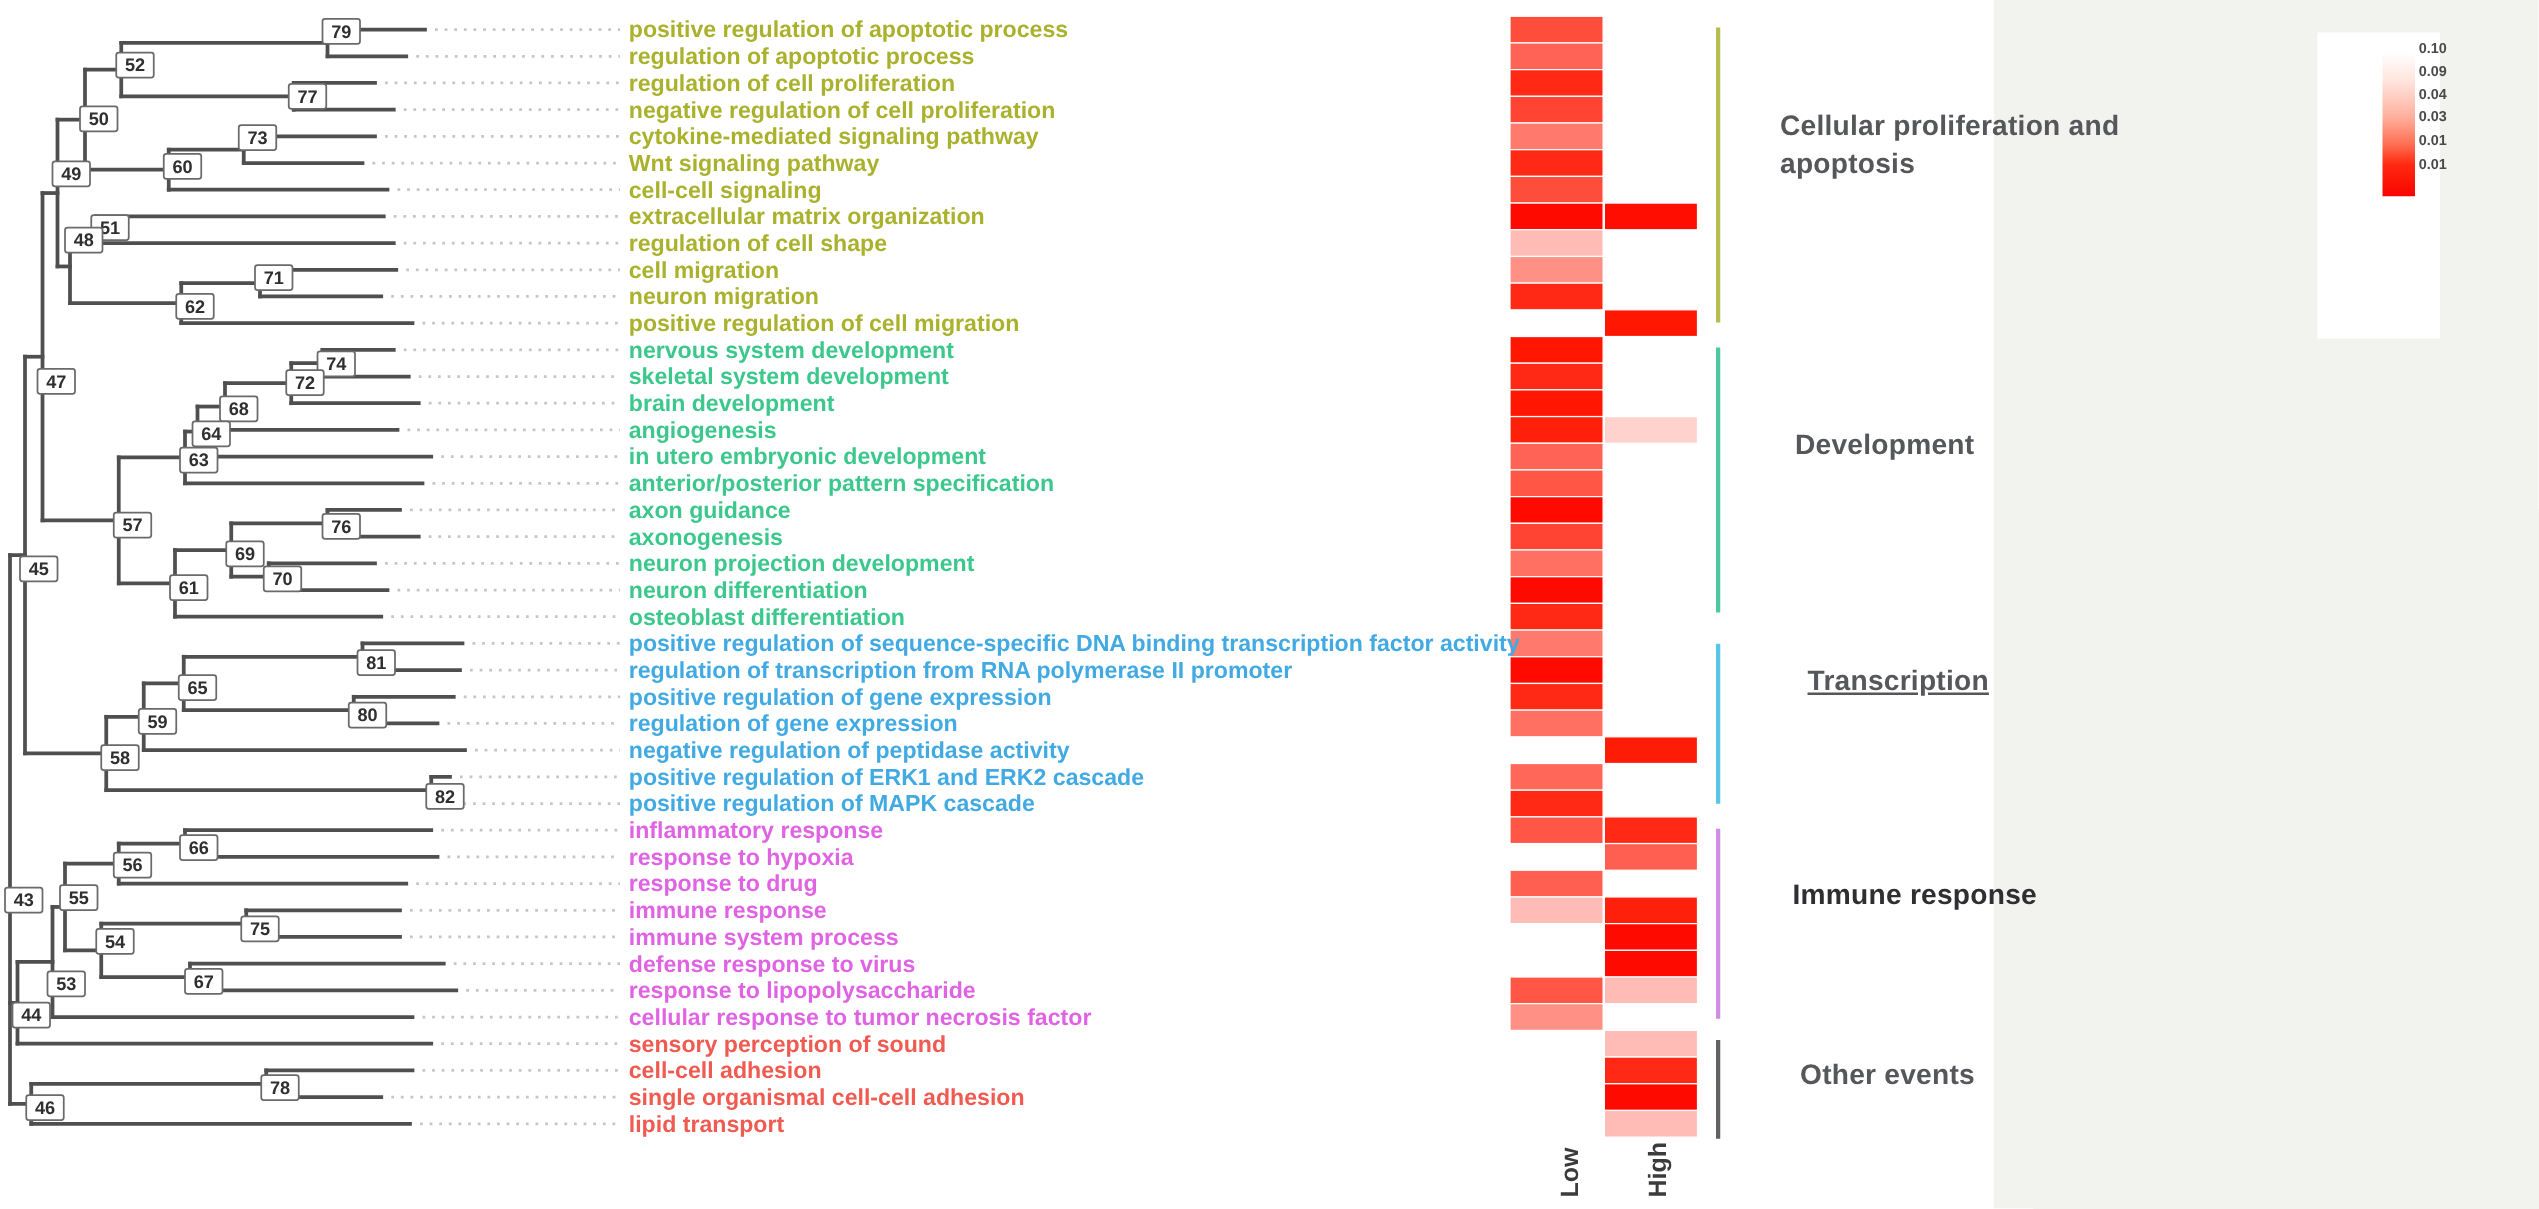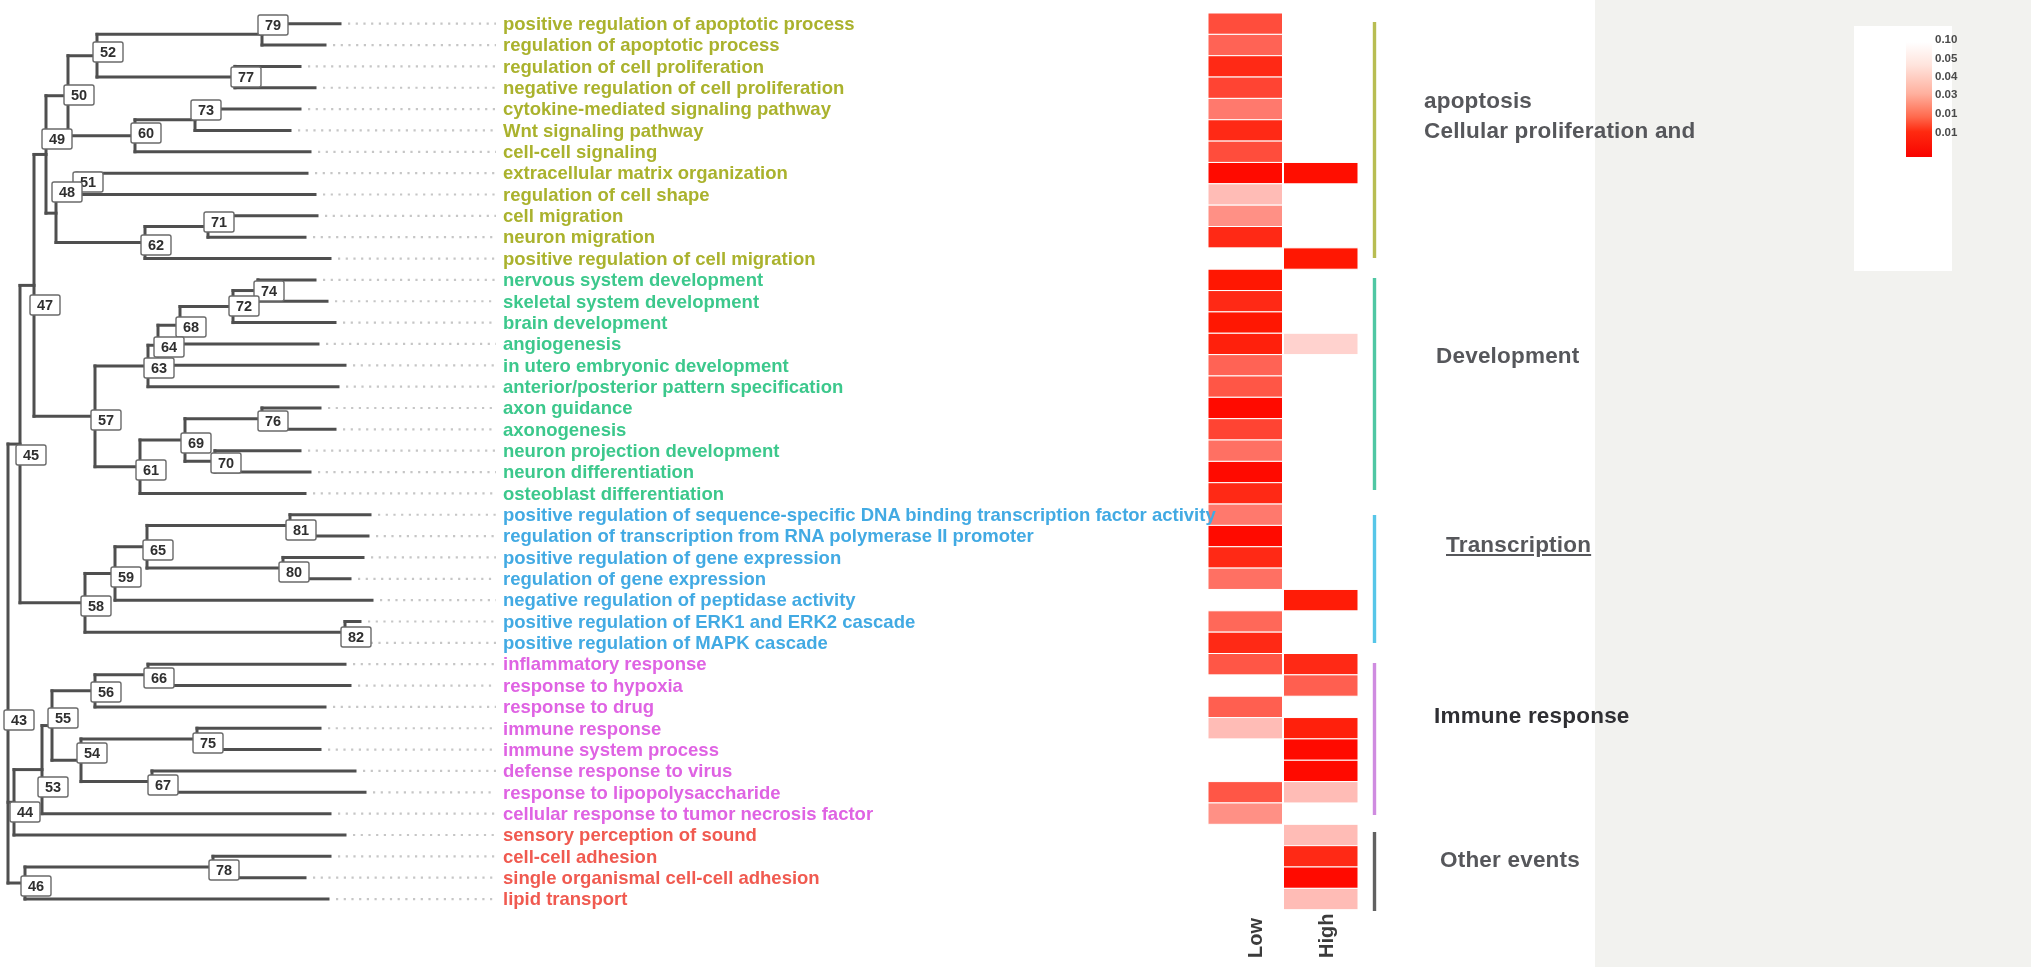--- a/index.html
+++ b/index.html
@@ -366,36 +366,36 @@
       <text x="25" y="817" fill="#2f2f2f" font-size="14.5" font-weight="600" text-anchor="middle">44</text>
       <rect x="21" y="876" width="30" height="20" fill="#ffffff" stroke="#6a6a6a" stroke-width="1.4" rx="2"></rect>
       <text x="36" y="891" fill="#2f2f2f" font-size="14.5" font-weight="600" text-anchor="middle">46</text>
       <rect x="209" y="860" width="30" height="20" fill="#ffffff" stroke="#6a6a6a" stroke-width="1.4" rx="2"></rect>
       <text x="224" y="875" fill="#2f2f2f" font-size="14.5" font-weight="600" text-anchor="middle">78</text>
       <text x="1262" y="958" transform="rotate(-90 1262 958)" fill="#3b3b3b" font-size="20" font-weight="600">Low</text>
       <text x="1333" y="958" transform="rotate(-90 1333 958)" fill="#3b3b3b" font-size="20" font-weight="600">High</text>
     </svg>
 
   <div class="cat-label" style="left:1424px;top:86px;">
+    <div>Cellular proliferation and</div>
     <div>apoptosis</div>
-    <div>Cellular proliferation and</div>
   </div>
   <div class="cat-label" style="left:1436px;top:341px;">
     <div>Development</div>
   </div>
   <div class="cat-label" style="left:1446px;top:530px;text-decoration:underline;">
     <div>Transcription</div>
   </div>
   <div class="cat-label emph" style="left:1434px;top:701px;">
     <div>Immune response</div>
   </div>
   <div class="cat-label" style="left:1440px;top:845px;">
     <div>Other events</div>
   </div>
 
   <div class="legend-bar"></div>
   <span class="legend-tick" style="top:31px;">0.10</span>
-  <span class="legend-tick" style="top:50px;">0.05</span>
+  <span class="legend-tick" style="top:50px;">0.09</span>
   <span class="legend-tick" style="top:68px;text-align:right;">0.04</span>
   <span class="legend-tick" style="top:86px;">0.03</span>
   <span class="legend-tick" style="top:105px;">0.01</span>
   <span class="legend-tick" style="top:124px;text-align:center;">0.01</span>
 </div>
 
 </body></html>

